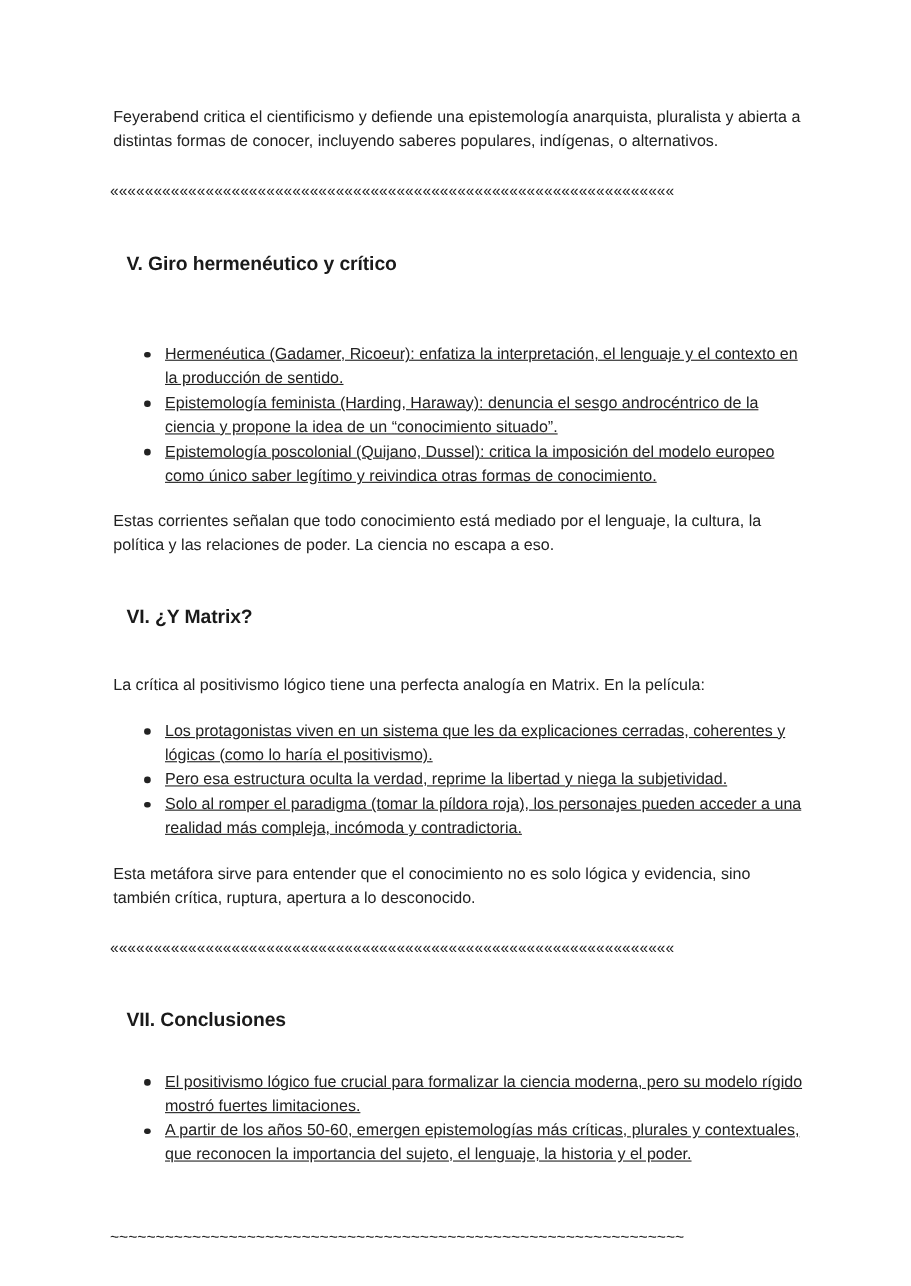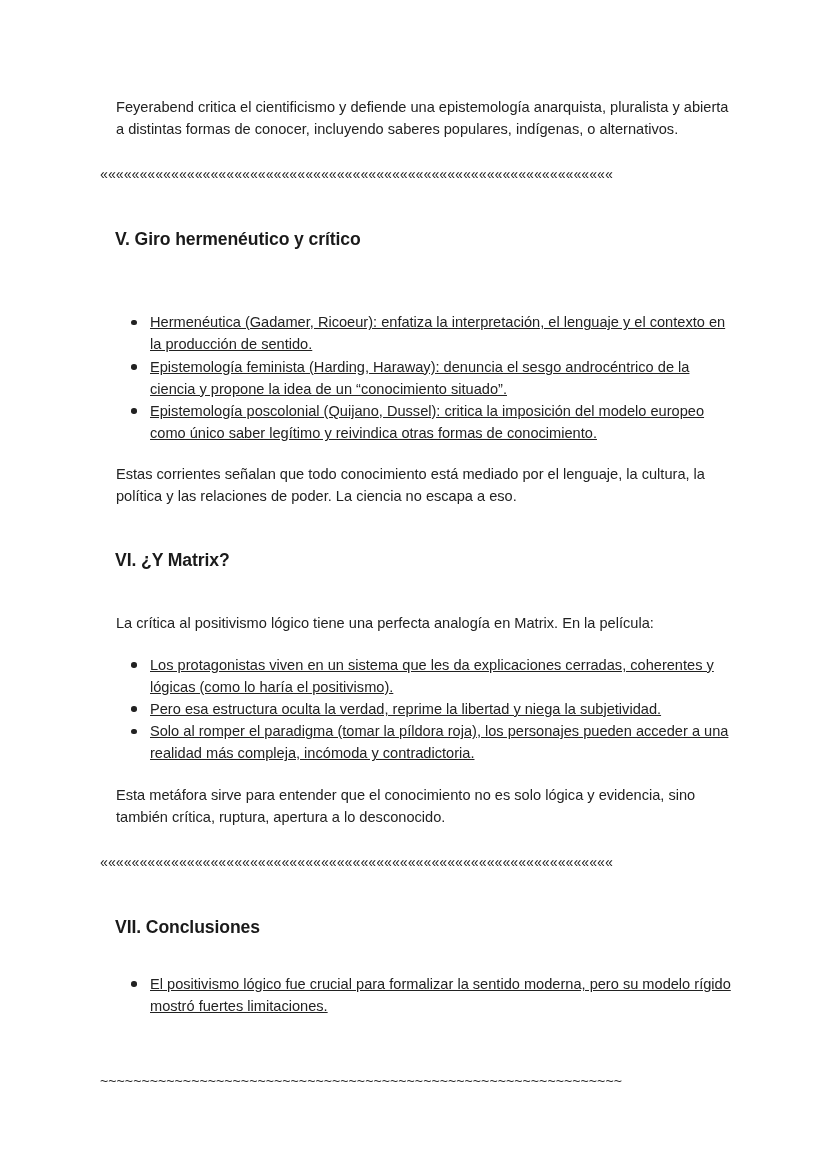--- a/index.html
+++ b/index.html
@@ -23,21 +23,21 @@
     background: #ffffff;
     box-sizing: border-box;
     padding: 96px 98px 0 100px;
   }
 
   .doc-body {
     width: 632px;
   }
 
   p.para {
-    margin: 0 0 0 16px;
+    margin: 0 0 0 3px;
     font-size: 14.6px;
     line-height: 1.52;
     color: #222222;
     text-align: left;
   }
 
   .spacer-sm { height: 19px; }
   .spacer-md { height: 26px; }
   .spacer-lg { height: 30px; }
 
@@ -149,21 +149,22 @@
 
     <div class="separator">«««««««««««««««««««««««««««««««««««««««««««««««««««««««««««««««««</div>
 
     <div class="spacer-lg"></div>
 
     <h2 class="heading">VII. Conclusiones</h2>
 
     <div class="spacer-sm"></div>
 
     <ul class="bullets">
-      <li>El positivismo lógico fue crucial para formalizar la sentido moderna, pero su modelo rígido mostró fuertes limitaciones.</li>
+      <li>El positivismo lógico fue crucial para formalizar la ciencia moderna, pero su modelo rígido mostró fuertes limitaciones.</li>
+      <li>A partir de los años 50-60, emergen epistemologías más críticas, plurales y contextuales, que reconocen la importancia del sujeto, el lenguaje, la historia y el poder.</li>
     </ul>
 
     <div class="spacer-lg"></div>
     <div class="spacer-md"></div>
 
     <div class="separator-tilde">~~~~~~~~~~~~~~~~~~~~~~~~~~~~~~~~~~~~~~~~~~~~~~~~~~~~~~~~~~~~~~~</div>
 
   </div>
 </div>
 

